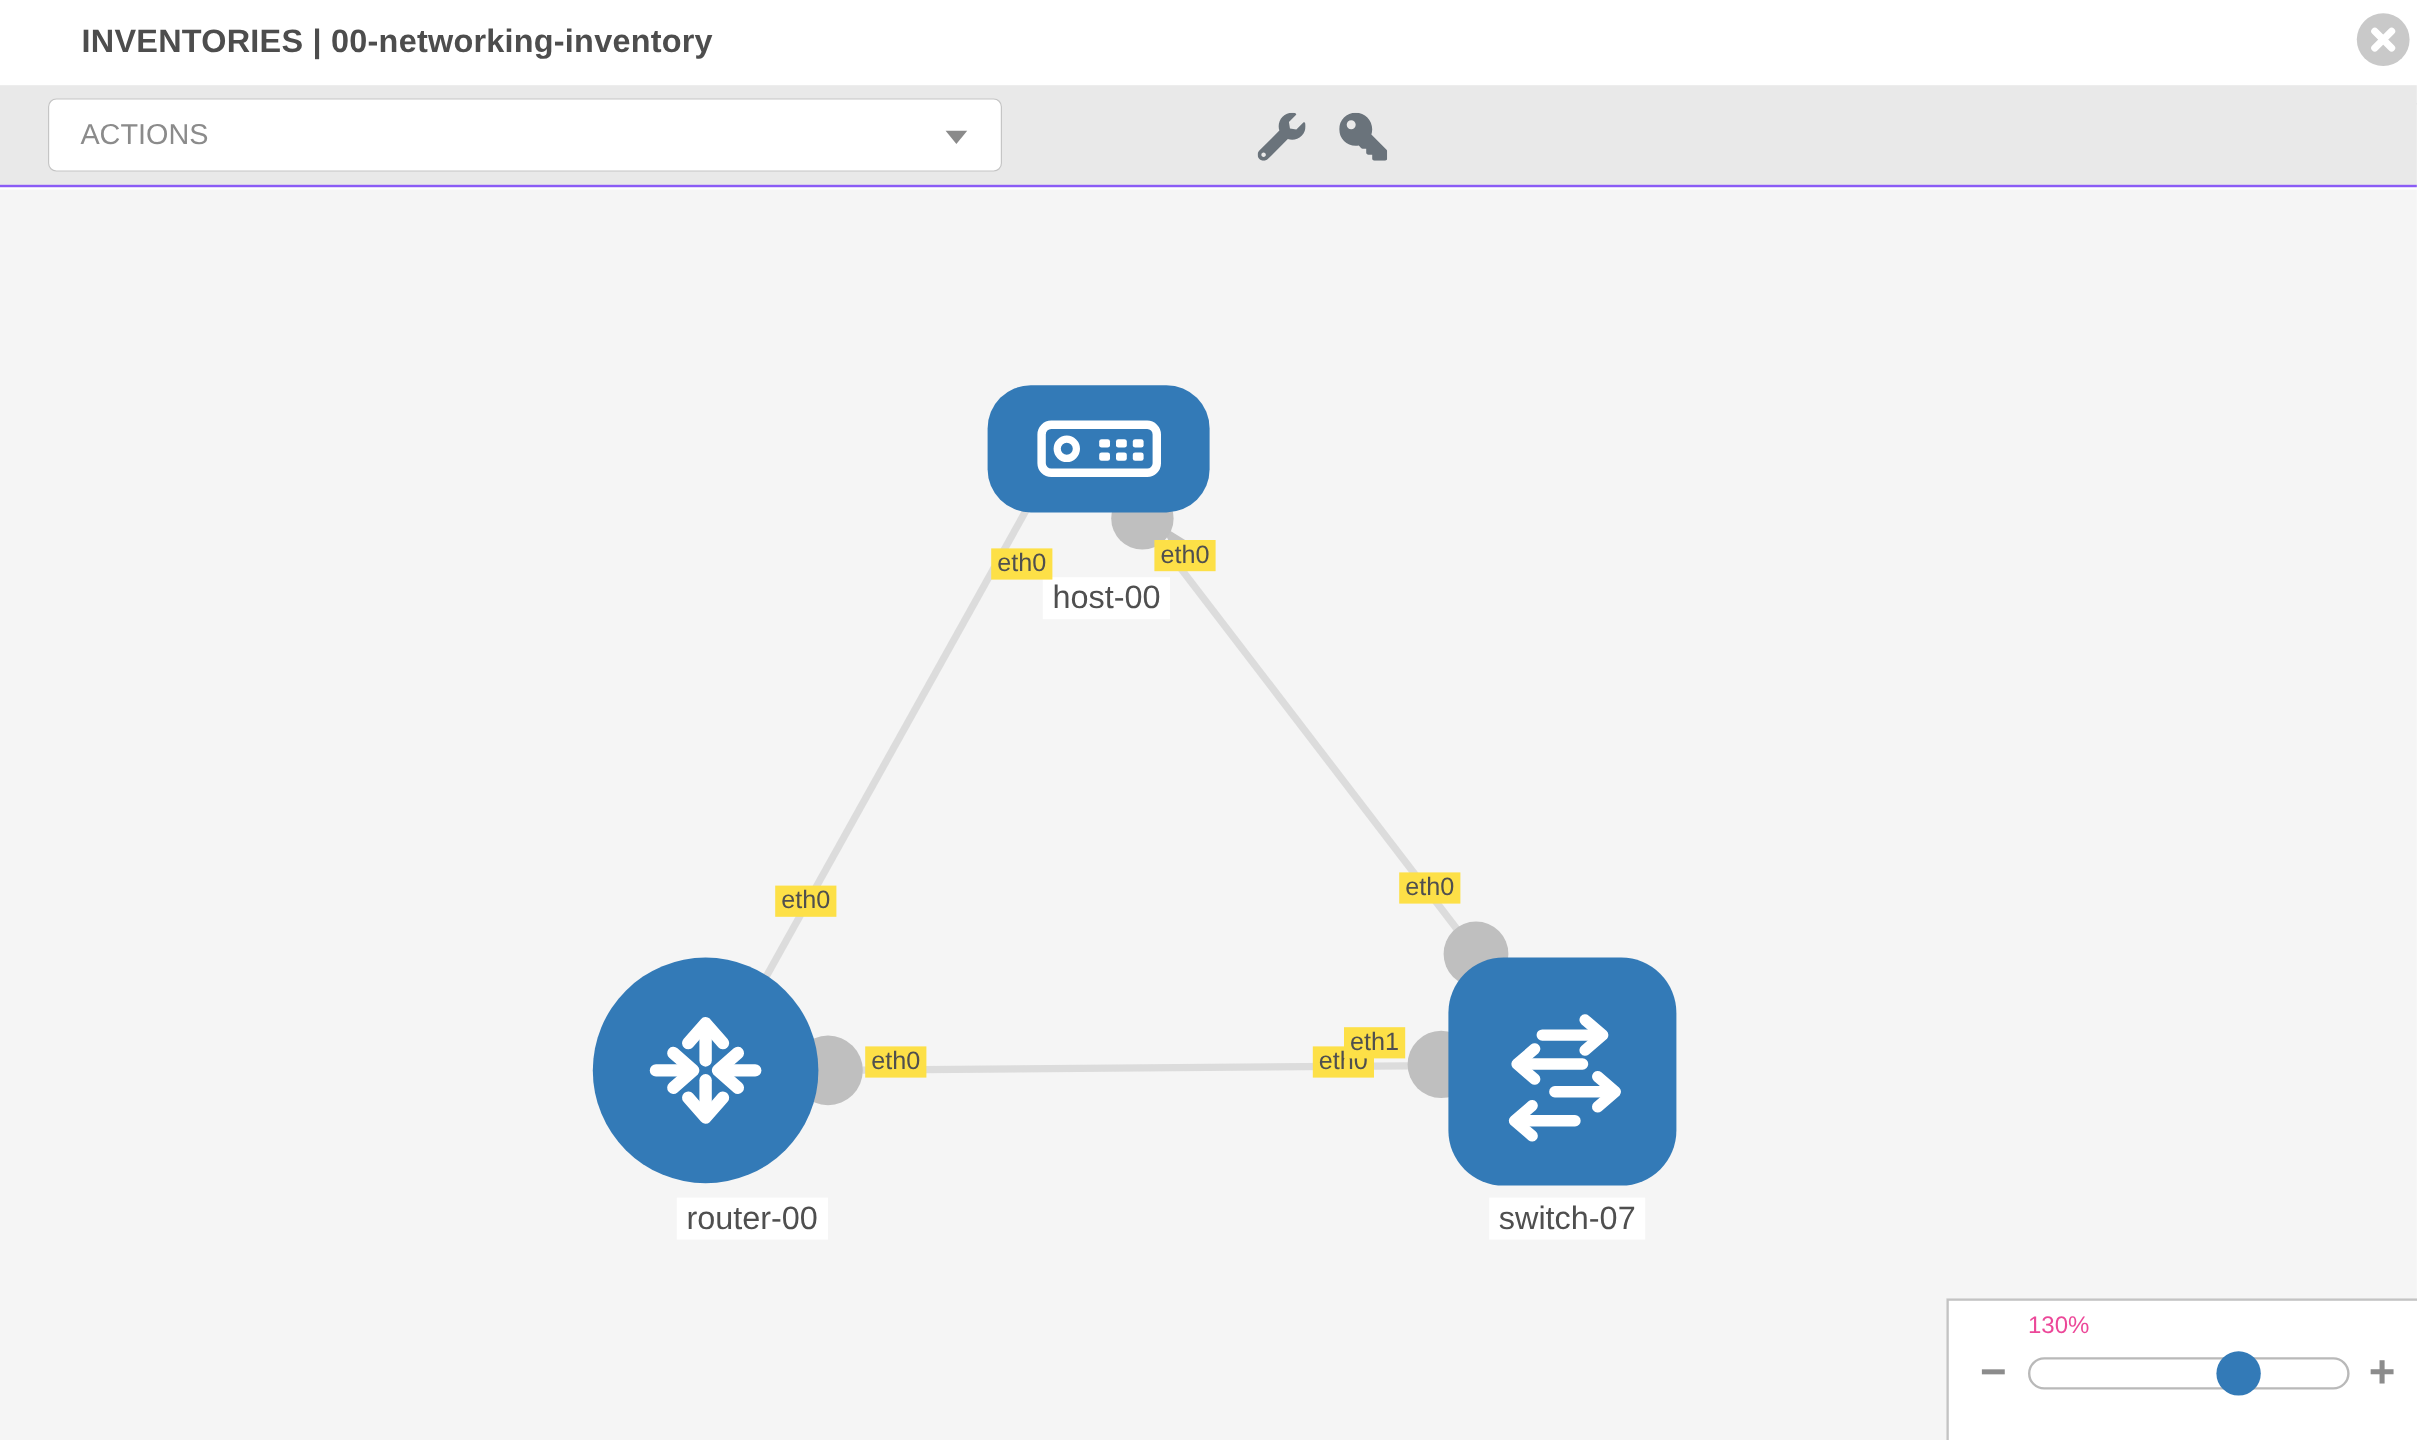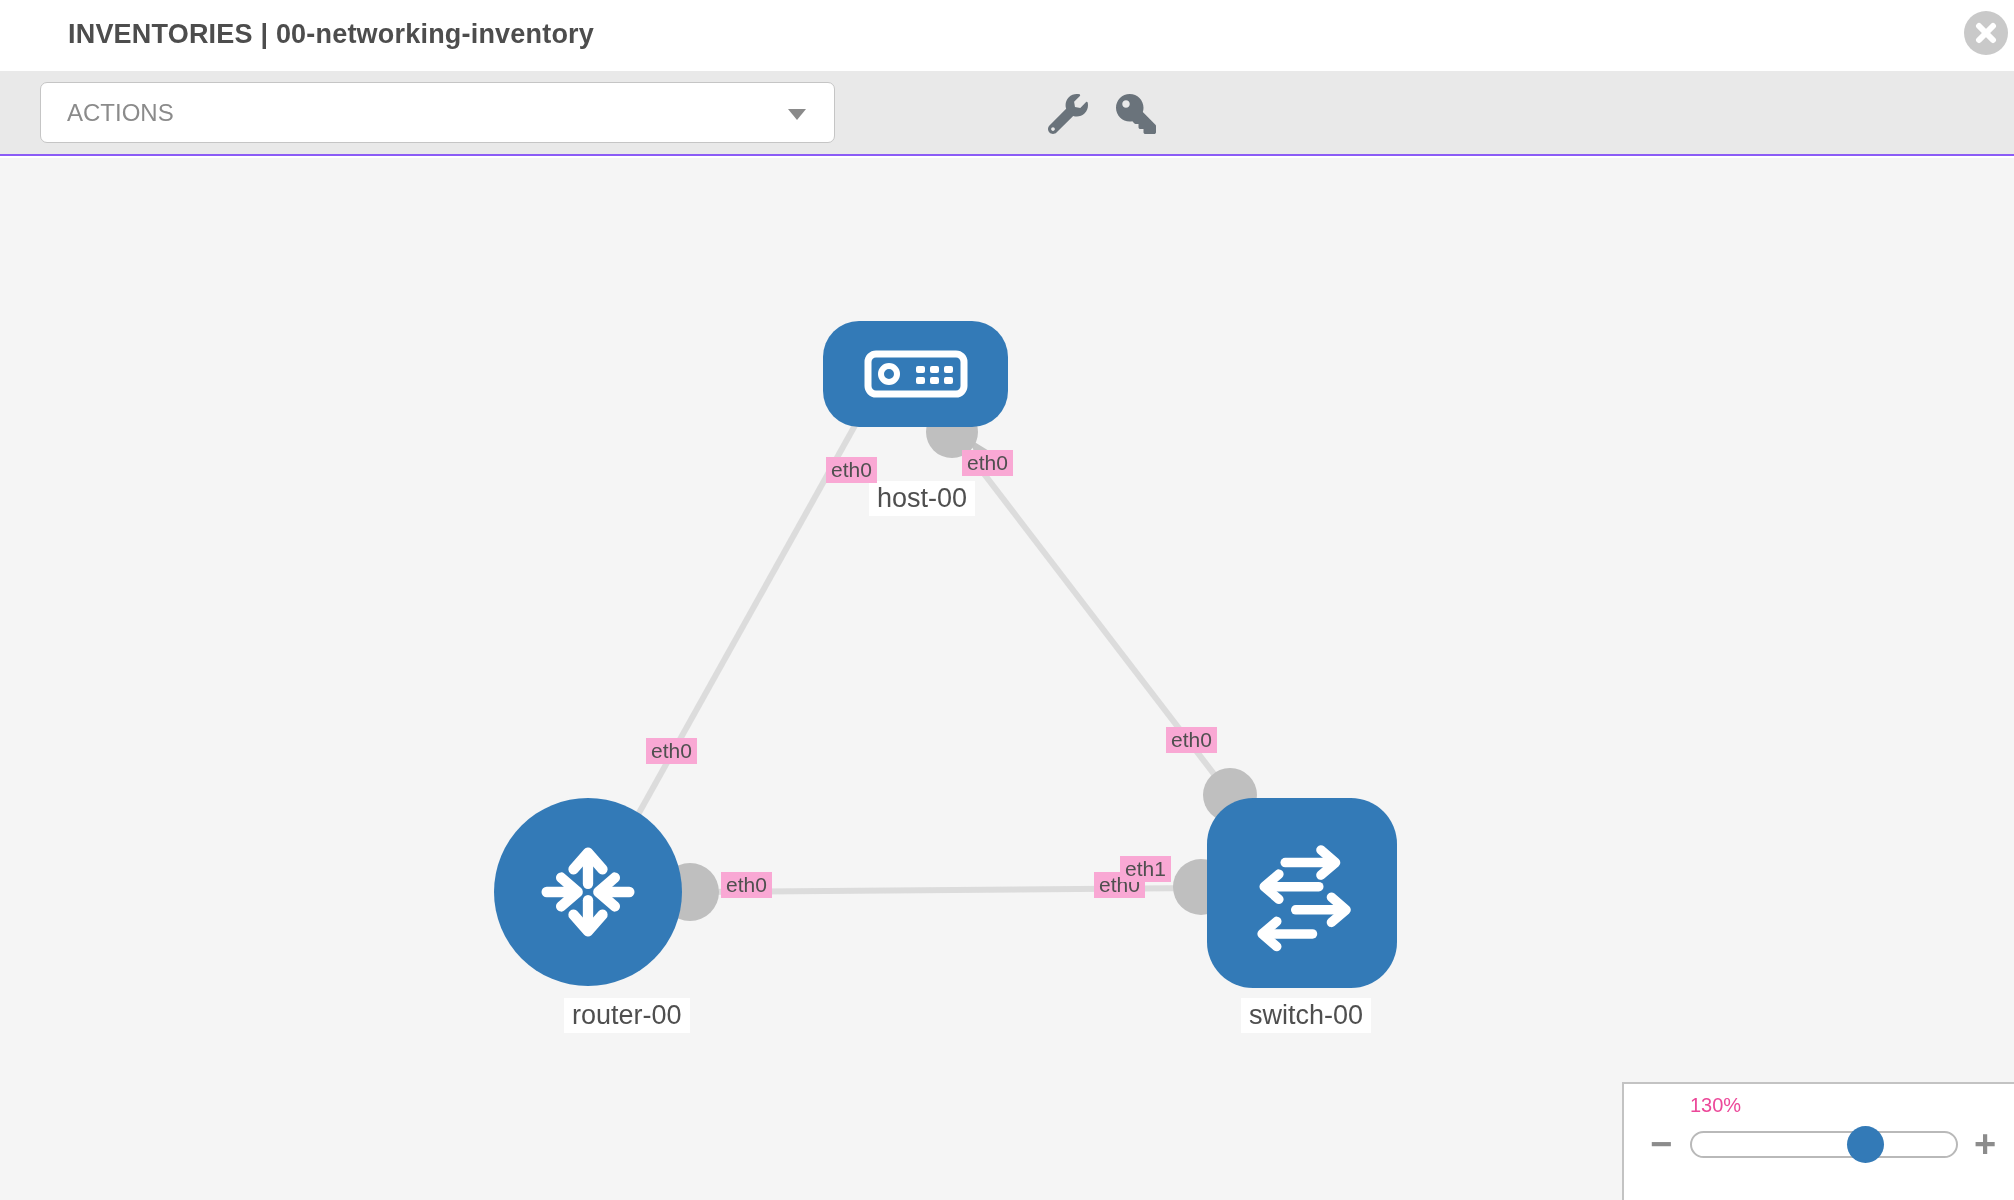--- a/index.html
+++ b/index.html
@@ -40,21 +40,21 @@
   .net-svg { position:absolute; left:0; top:0; width:2014px; height:1042px; }
 
   .node { position:absolute; background:#337ab7; display:flex;
     align-items:center; justify-content:center; cursor:pointer; }
   .node-host   { left:823px; top:163px; width:185px; height:106px; border-radius:36px; }
   .node-router { left:494px; top:640px; width:188px; height:188px; border-radius:50%; }
   .node-switch { left:1207px; top:640px; width:190px; height:190px; border-radius:46px; }
 
   .node-label { position:absolute; background:#ffffff; color:#4f4f4f;
     font-size:27px; padding:2px 8px; white-space:nowrap; }
-  .if-label { position:absolute; background:#f9a8d4; color:#4f4f4f;
+  .if-label { position:absolute; background:#fde047; color:#4f4f4f;
     font-size:21px; padding:1px 5px; white-space:nowrap; }
 
   
   .zoom-panel { position:absolute; left:1622px; top:1082px; width:420px; height:150px;
     background:#ffffff; border:2px solid #c3c3c3; }
   .zoom-level { position:absolute; left:66px; top:10px; width:268px;
     font-size:20px; color:#ec4899; }
   .zoom-minus, .zoom-plus { position:absolute; top:40px; font-weight:bold;
     color:#8c8c8c; cursor:pointer; font-size:38px; line-height:40px; }
   .zoom-minus { left:26px; }
@@ -153,21 +153,21 @@
       <polyline points="38,42 24,54 38,66"></polyline>
       <line x1="54" y1="76" x2="96" y2="76"></line>
       <polyline points="88,64 102,76 88,88"></polyline>
       <line x1="70" y1="99" x2="28" y2="99"></line>
       <polyline points="36,87 22,99 36,111"></polyline>
     </svg>
   </div>
 
   <div class="node-label" style="left:869px; top:283px;margin-top:40px;">host-00</div>
   <div class="node-label" style="left:528px; top:840px;margin-left:36px;">router-00</div>
-  <div class="node-label" style="left:1241px; top:840px;">switch-00</div>
+  <div class="node-label" style="left:1241px; top:840px;">switch-07</div>
 
   <div class="if-label" style="left:826px; top:299px;">eth0</div>
   <div class="if-label" style="left:962px; top:292px;">eth0</div>
   <div class="if-label" style="left:646px; top:580px;">eth0</div>
   <div class="if-label" style="left:1166px; top:569px;">eth0</div>
   <div class="if-label" style="left:721px; top:714px;">eth0</div>
   <div class="if-label" style="left:1094px; top:714px;">eth0</div>
   <div class="if-label" style="left:1120px; top:698px;">eth1</div>
 </div>
 

